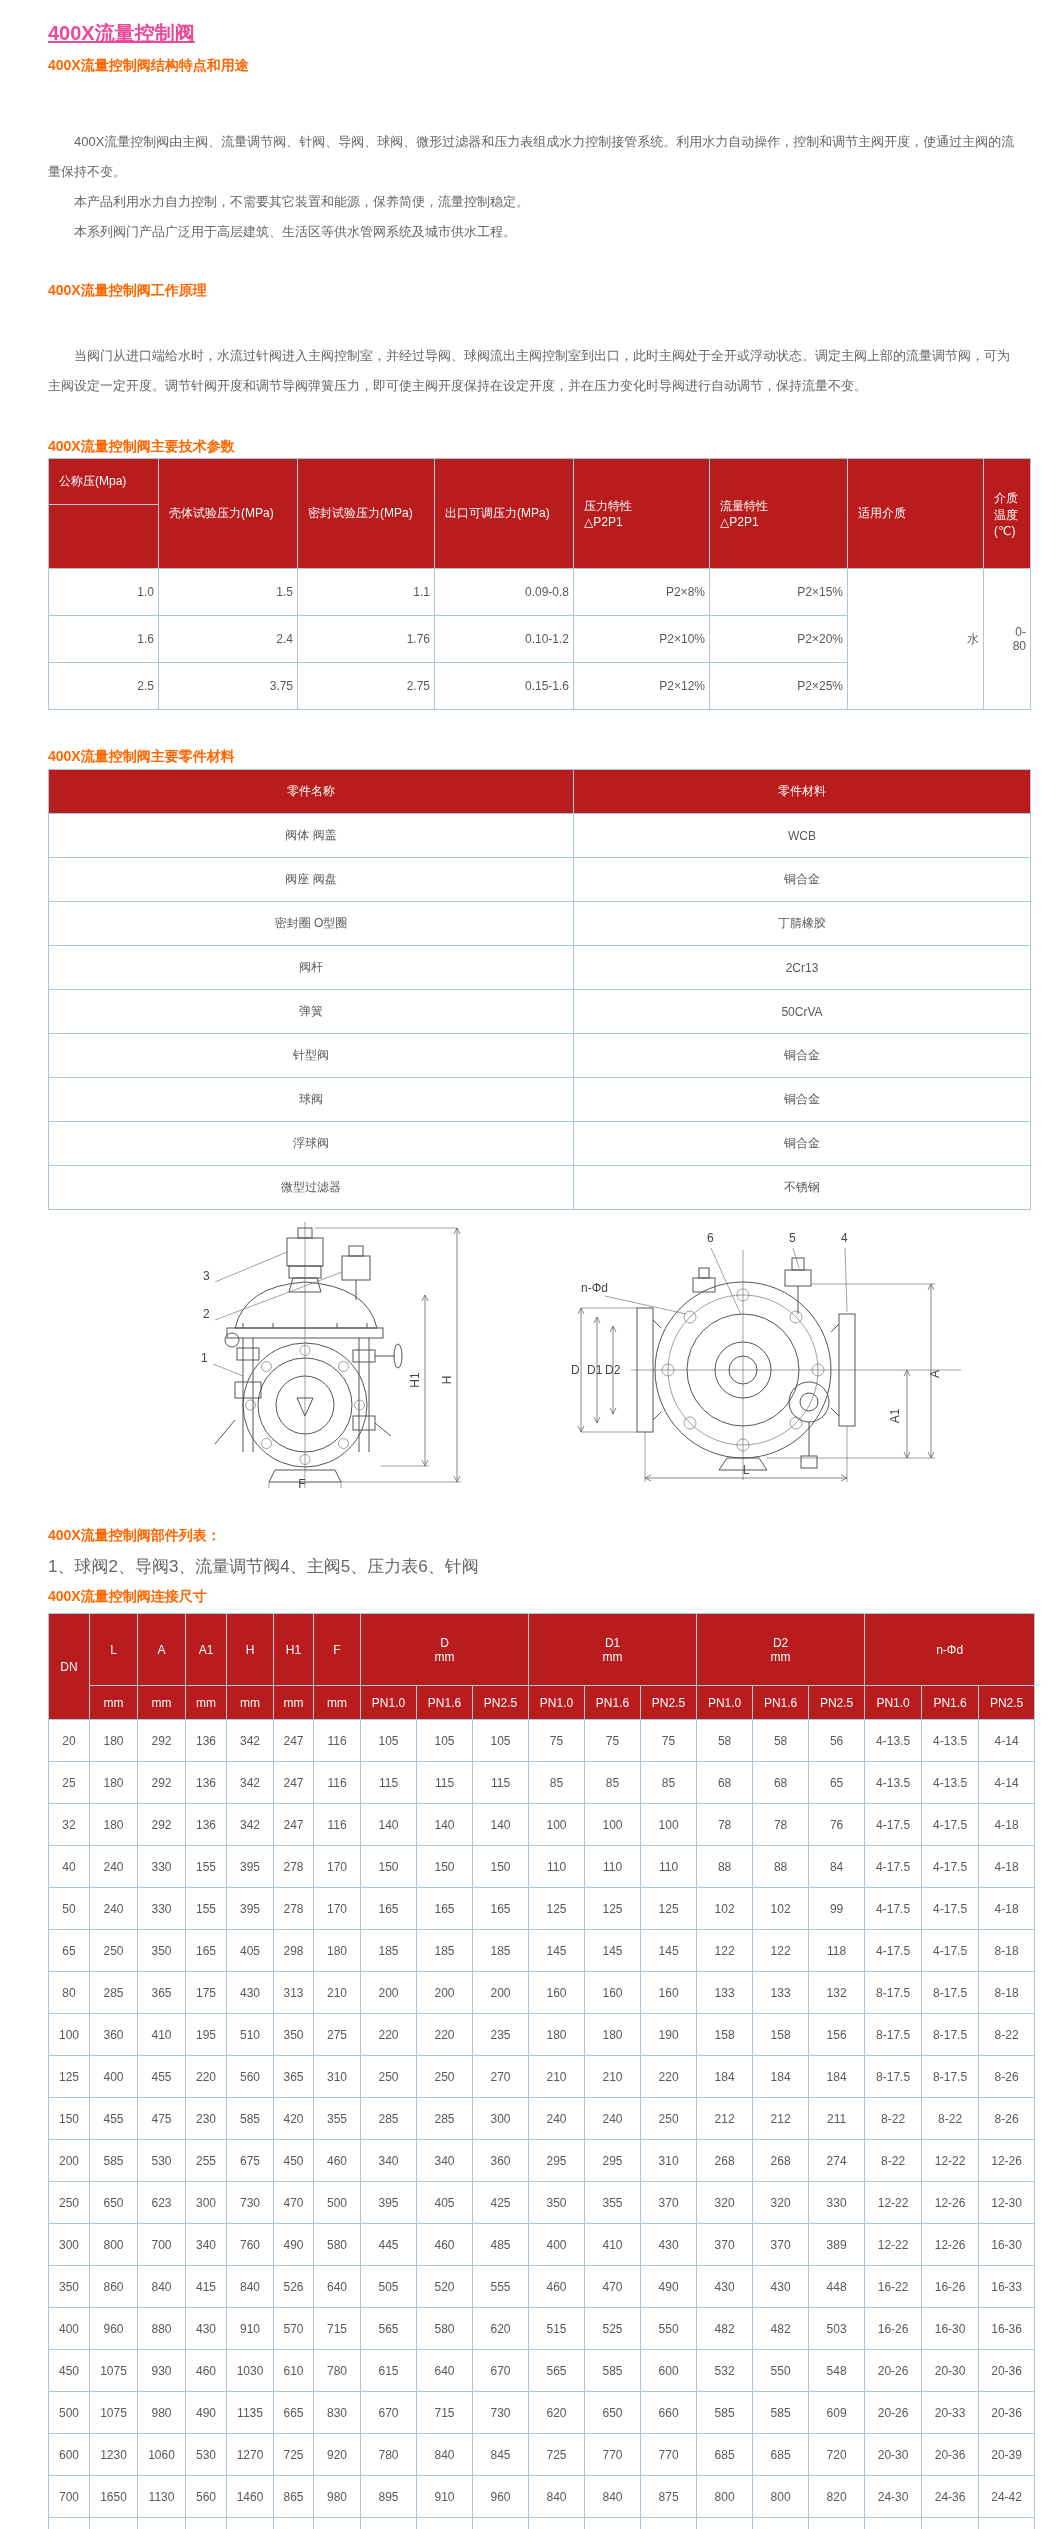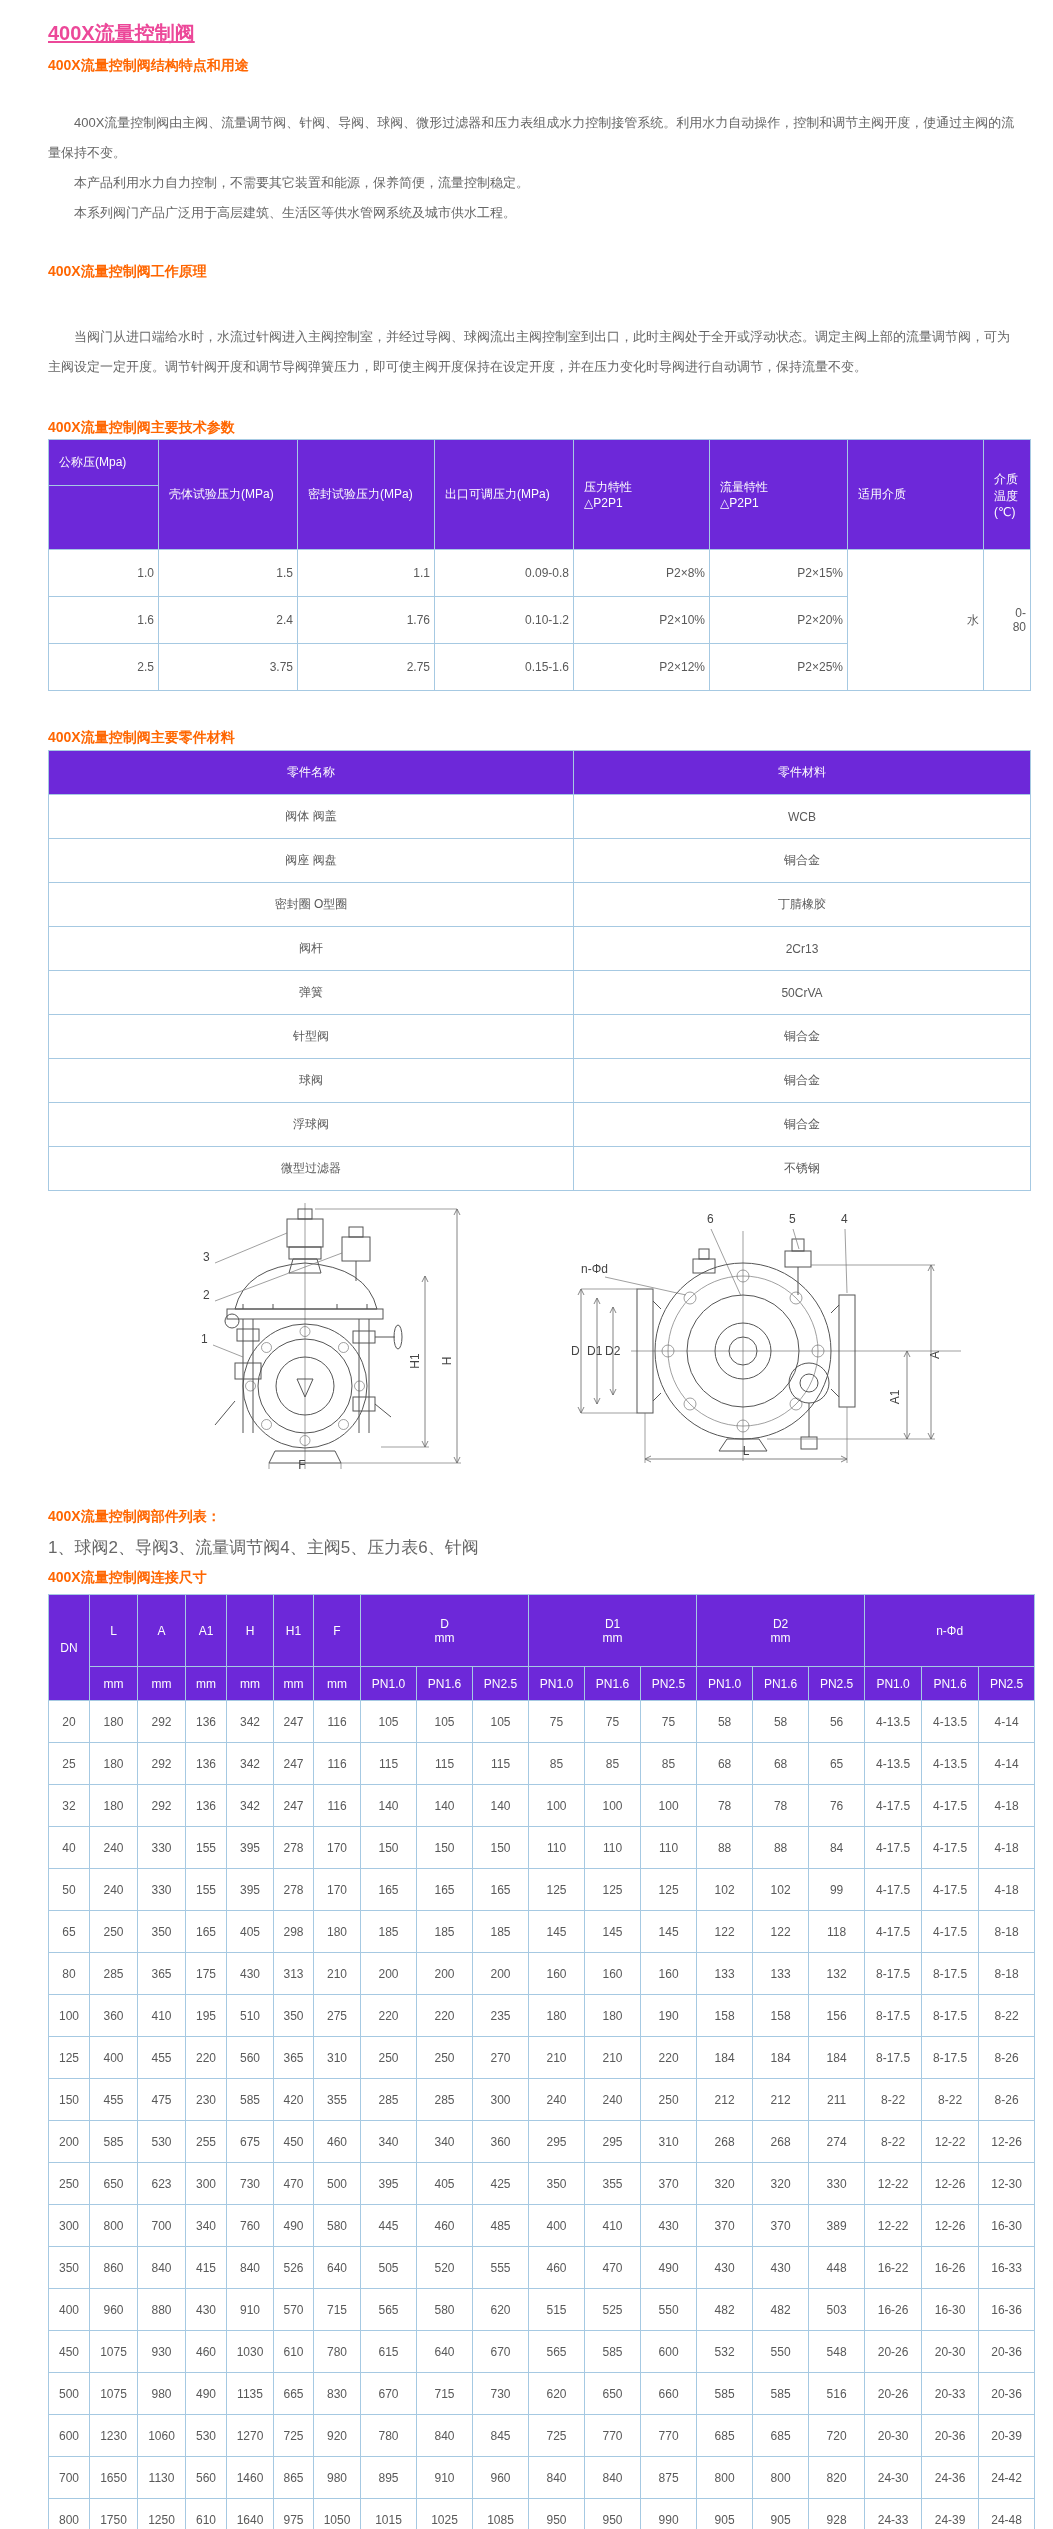--- a/index.html
+++ b/index.html
@@ -8,26 +8,26 @@
   .content{padding:24px 36px 30px 48px;}
   a.title-link{color:#ec4899;font-size:20px;font-weight:bold;text-decoration:underline;line-height:18px;display:inline-block;cursor:pointer;}
   h2.sec{color:#ff6600;font-size:14px;font-weight:bold;line-height:18px;margin:0;}
   h2.h-features{margin-top:12px;}
   h2.h-principle{margin-top:34px;}
   h2.h-tech{margin-top:36px;}
   h2.h-materials{margin-top:37px;}
   h2.h-parts{margin-top:36px;}
   h2.h-dims{margin-top:5px;}
   p.body-p{font-size:13px;line-height:30px;margin:0;color:#666;text-indent:2em;}
-  p.p1{margin-top:34px;}
+  p.p1{margin-top:53px;}
   p.p4{margin-top:42px;}
   p.parts-line{font-size:17px;line-height:30px;margin:8px 0 0;text-indent:0;color:#666;}
   table{border-collapse:collapse;table-layout:fixed;width:982px;font-size:12px;color:#595959;}
   table td,table th{border:1px solid #a6c9e2;overflow:hidden;font-weight:normal;}
-  th.oh{background:#6d28d9;color:#fdfdfd;}
+  th.oh{background:#b91c1c;color:#fdfdfd;}
   
   .t1{margin-top:3px;}
   .t1 th{ text-align:left;padding:2px 4px 2px 10px;}
   .t1 td{text-align:right;padding:2px 4px 2px 18px;height:42px;}
   .t1 thead tr.r1 th{height:41px;vertical-align:middle;}
   .t1 thead tr.r2 th{height:59px;}
   .t1 thead th[rowspan]{vertical-align:middle;}
   
   .t2{margin-top:4px;padding-left:40px;}
   .t2 th{height:41px;text-align:center;}
@@ -750,21 +750,21 @@
             <td>665</td>
             <td>830</td>
             <td>670</td>
             <td>715</td>
             <td>730</td>
             <td>620</td>
             <td>650</td>
             <td>660</td>
             <td>585</td>
             <td>585</td>
-            <td>516</td>
+            <td>609</td>
             <td>20-26</td>
             <td>20-33</td>
             <td>20-36</td>
           </tr>
           <tr>
             <td>600</td>
             <td>1230</td>
             <td>1060</td>
             <td>530</td>
             <td>1270</td>

